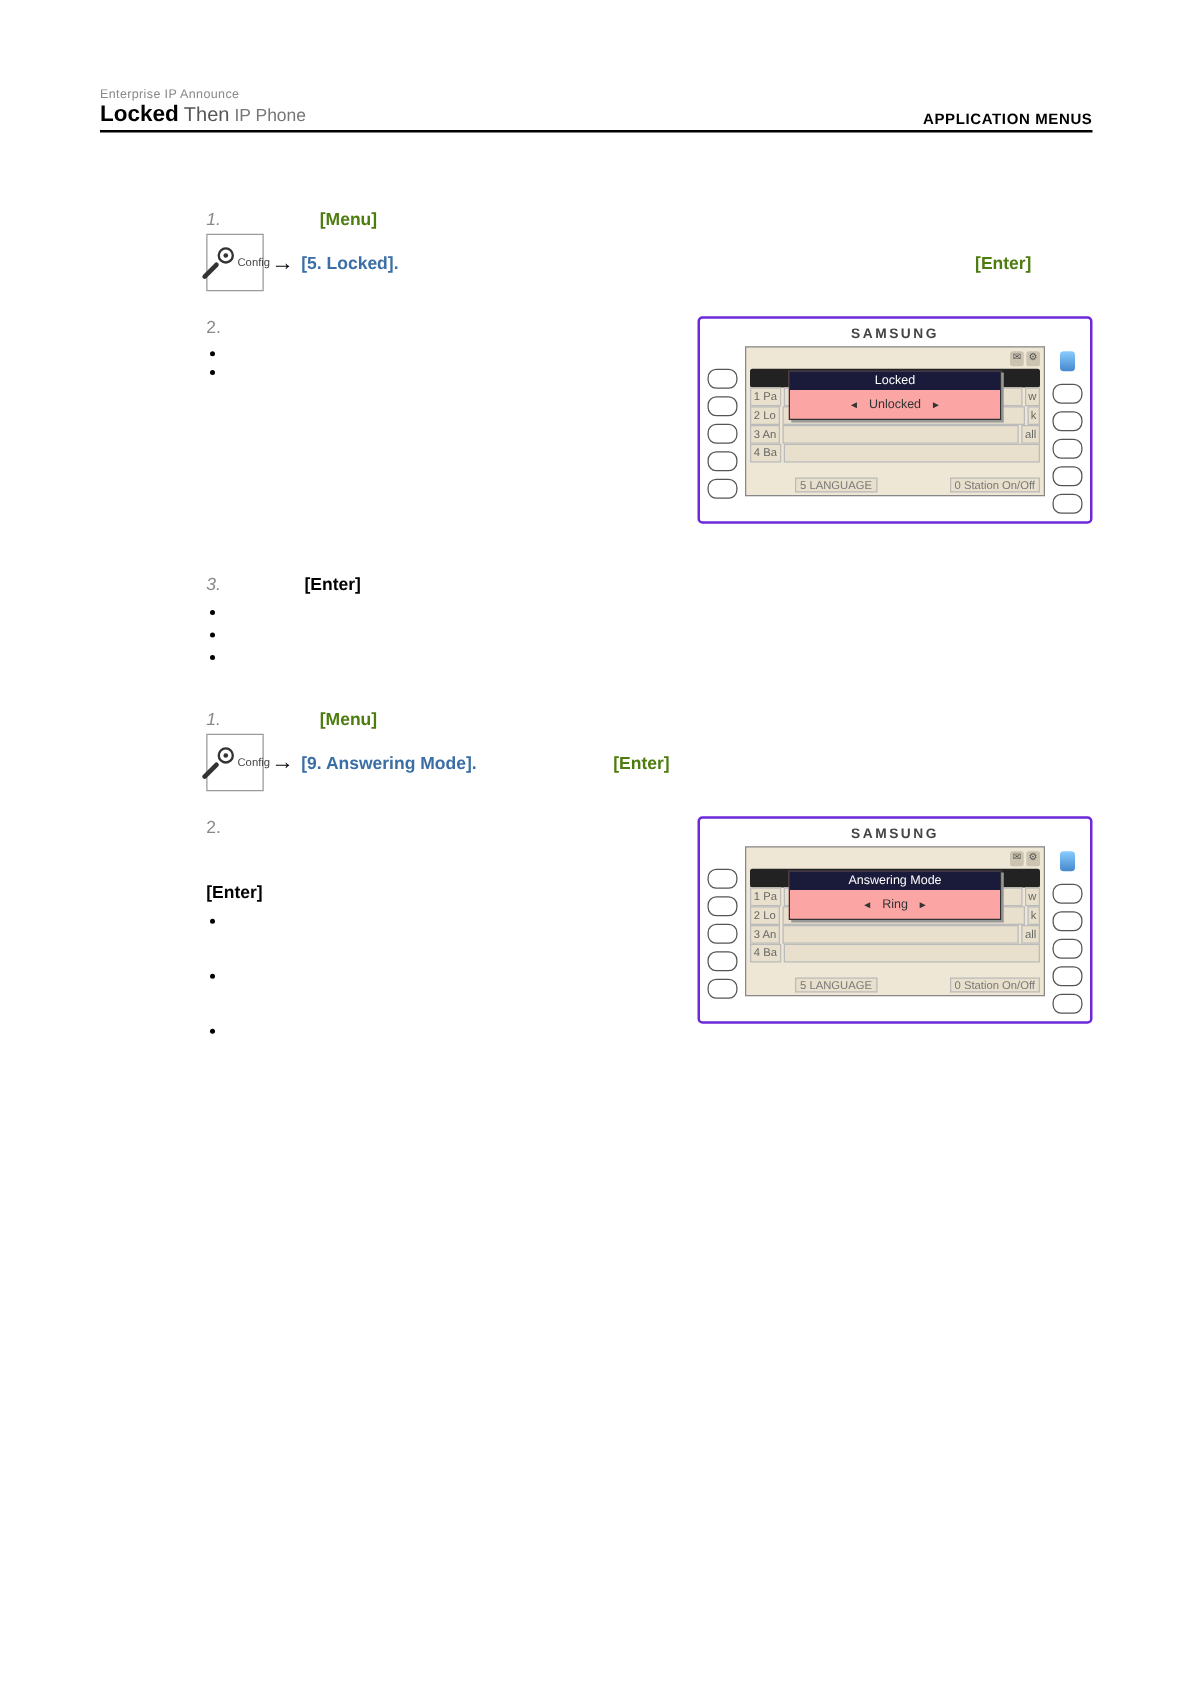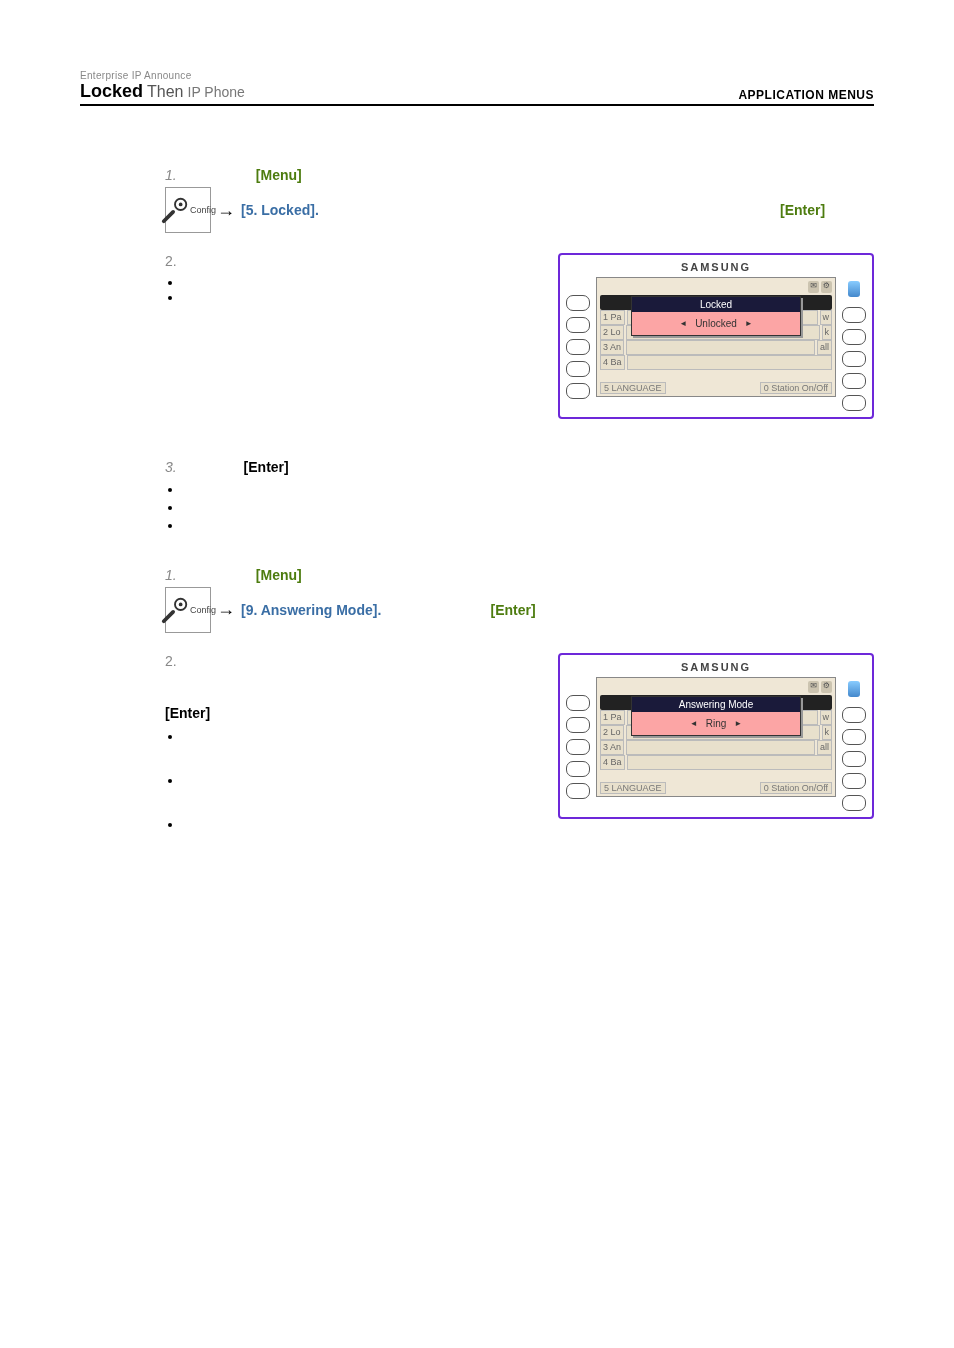--- a/index.html
+++ b/index.html
@@ -234,20 +234,21 @@
     right:3px;
     display:flex;
     justify-content:space-between;
     font-size:9px;
     color:#777;
   }
   .bottom-strip span {
     border:1px solid #bbb;
     background:#e8e0cc;
     padding:0 3px;
+    margin-left:36px;
   }
   .sub-step {
     margin-left:85px;
     margin-top:40px;
     font-size:14px;
     color:#888;
   }
   .sub-step .key{color:#000;font-weight:bold;}
   .sub-step ul { margin:6px 0 0 18px; padding:0;}
   .sub-step ul li{ color:#888; font-size:13px; line-height:1.4;}

